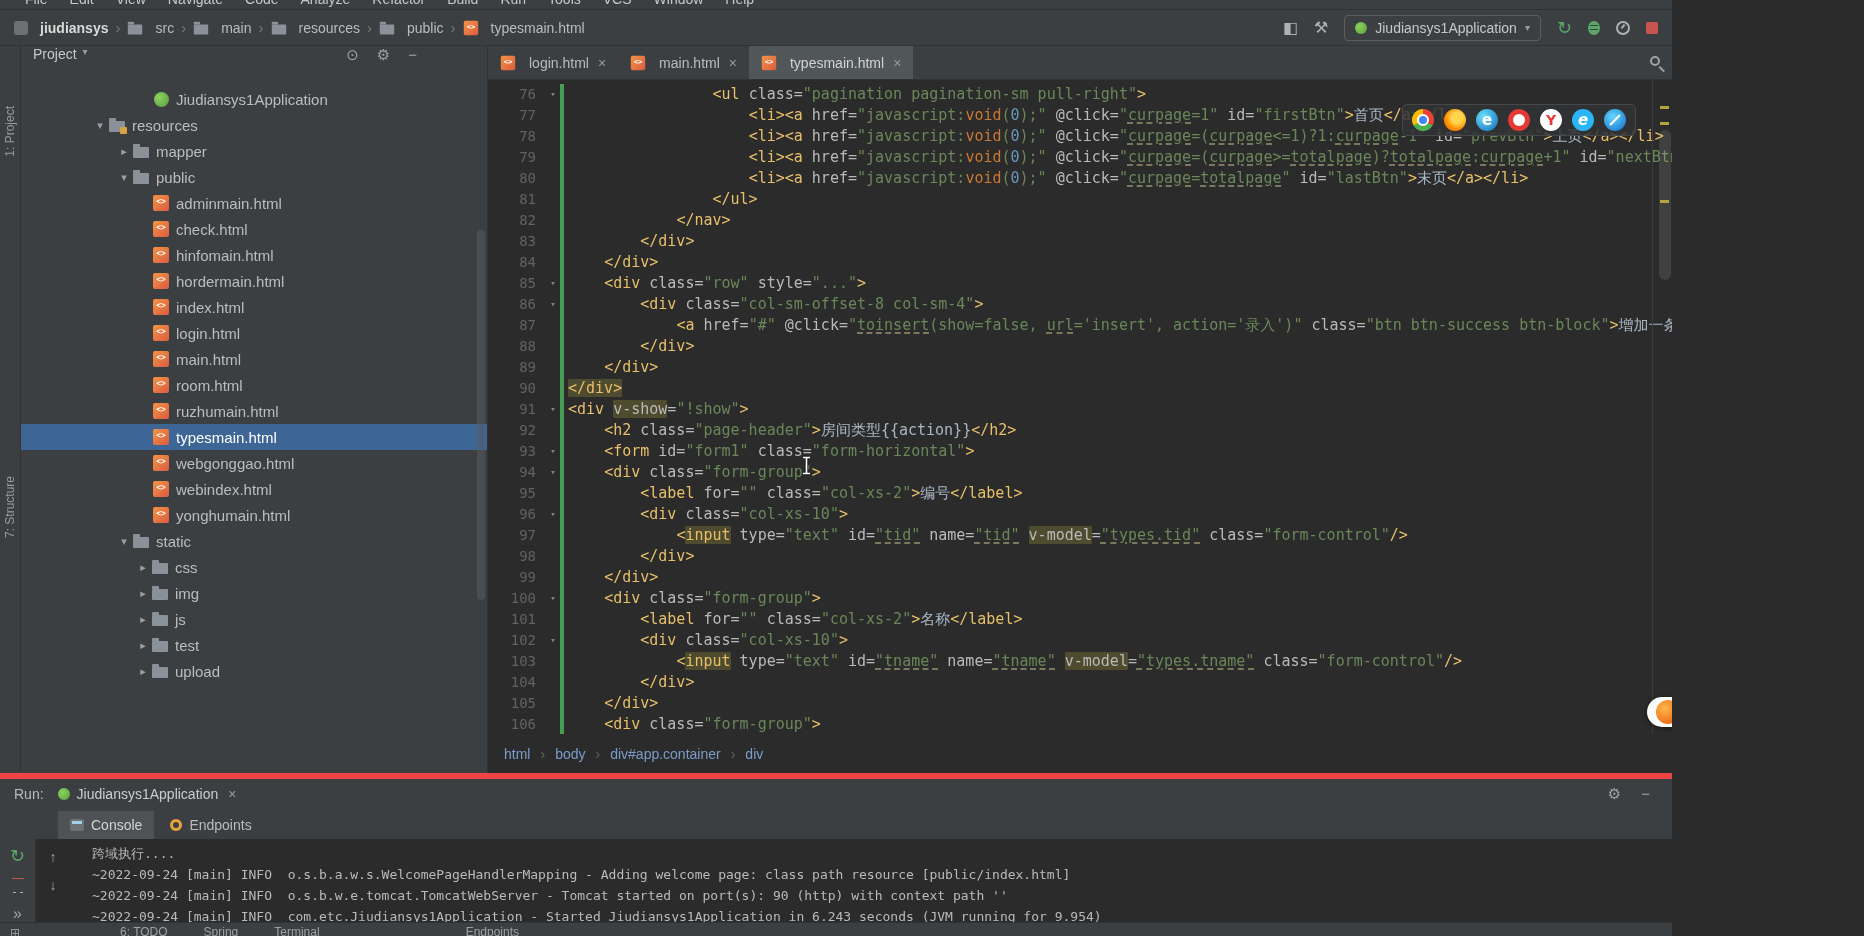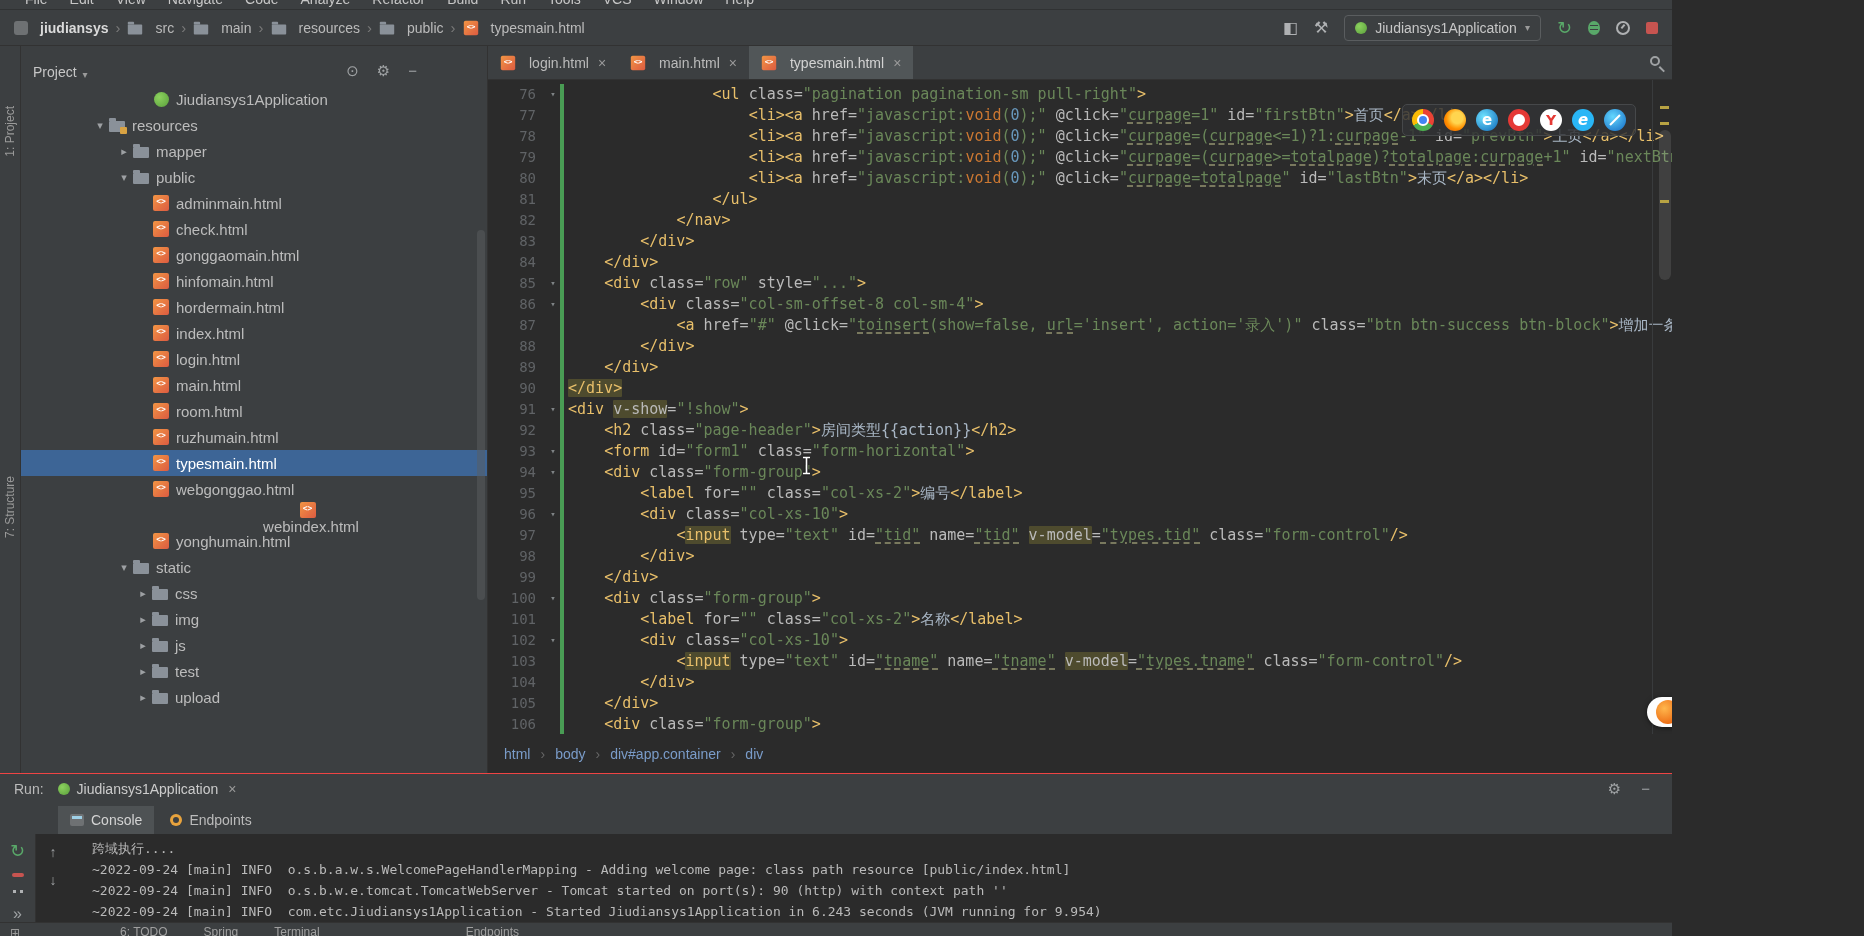--- a/index.html
+++ b/index.html
@@ -46,21 +46,21 @@
 .sm{transform:scale(.9)}
 .mag{width:10px;height:10px;border:2px solid #9fa2a4;border-radius:50%;position:relative;cursor:pointer}
 .mag::after{content:"";position:absolute;left:8px;top:8px;width:7px;height:2px;background:#9fa2a4;transform:rotate(45deg);transform-origin:0 0}
 
 
 .stripe{position:absolute;left:0;top:46px;width:21px;bottom:163px;background:#3c3f41;border-right:1px solid #323232;z-index:3}
 .vlabel{position:absolute;left:3px;writing-mode:vertical-rl;transform:rotate(180deg);font-size:12px;color:#9b9b9b;white-space:nowrap;cursor:pointer}
 
 
 .project-panel{position:absolute;left:21px;top:46px;width:467px;height:727px;background:#3c3f41;border-right:1px solid #323232;display:flex;flex-direction:column}
-.panel-header{height:34px;display:flex;align-items:flex-end;padding:0 12px;gap:6px;flex:none}
+.panel-header{height:34px;display:flex;align-items:flex-start;padding:0 12px;gap:6px;flex:none}
 .panel-title{color:#c7c7c7;cursor:pointer}
 .ph-icons{margin-left:auto;display:flex;gap:18px;color:#9fa2a4;font-size:15px;padding-right:58px}
 .ph-icons span{cursor:pointer}
 .tree{position:relative;flex:1;overflow:hidden;padding-top:6px}
 .tree-row{display:flex;align-items:center;height:26px;color:#bcbcbc;font-size:15px;cursor:pointer;white-space:nowrap}
 .tree-row.selected{background:#3d6596;color:#fff}
 .tree-arrow{width:18px;flex:none;font-size:11px;color:#9da0a3;text-align:center}
 .tree-sb{position:absolute;right:2px;top:150px;width:8px;height:370px;background:#5a5d60;opacity:.5;border-radius:4px}
 
 
@@ -86,21 +86,21 @@
 .tk-hl{background:#4e4b2e;border-radius:1px}
 .tk-u{text-decoration-line:underline;text-decoration-style:dashed;text-decoration-color:#949470;text-underline-offset:3px}
 .margin-guide{position:absolute;left:1164px;top:0;bottom:0;width:1px;background:#393b3d}
 .ed-thumb{position:absolute;right:1px;top:50px;width:12px;height:150px;background:rgba(255,255,255,.10);border-radius:6px;cursor:pointer}
 .ed-mark{position:absolute;right:3px;width:9px;height:3px;background:#b8a343}
 .ed-crumbs{position:absolute;left:0;right:0;bottom:0;height:39px;display:flex;align-items:center;padding-left:16px;gap:10px;background:#2b2b2b}
 .edc-item{color:#7a9cc9;cursor:pointer}
 .edc-sep{color:#666}
 
 
-.run-panel{position:absolute;left:0;right:0;top:773px;height:149px;background:#3c3f41;border-top:1px solid #ef4444}
+.run-panel{position:absolute;left:0;right:0;top:773px;height:149px;background:#3c3f41;border-top:6px solid #ef4444}
 .run-header{height:30px;display:flex;align-items:center;padding-left:14px}
 .run-label{color:#bbb;margin-right:14px}
 .run-tab{display:flex;align-items:center;gap:7px;color:#ccc;cursor:pointer}
 .run-header-icons{margin-left:auto;display:flex;gap:20px;margin-right:22px;color:#9fa2a4;font-size:15px}
 .run-header-icons span{cursor:pointer}
 .run-tabs{height:30px;display:flex;align-items:flex-end;padding-left:58px;gap:4px}
 .rtab{display:flex;align-items:center;gap:7px;height:28px;padding:0 12px;color:#bbb;cursor:pointer}
 .rtab.active{background:#4e5254;color:#d3d3d3}
 .i-console{width:14px;height:12px;background:#6e7173;border-radius:2px;margin-right:0}
 .i-console::after{content:"";position:absolute;left:2px;top:2px;width:10px;height:3px;background:#9fd1e8}
@@ -248,25 +248,20 @@
           <span class="tlabel">adminmain.html</span>
         </div>
         <div class="tree-row" style="padding-left: 114px;">
           <span class="tree-arrow"></span>
           <span class="ticon i-html"></span>
           <span class="tlabel">check.html</span>
         </div>
         <div class="tree-row" style="padding-left: 114px;">
           <span class="tree-arrow"></span>
           <span class="ticon i-html"></span>
-          <span class="tlabel">gonggaomain.html</span>
-        </div>
-        <div class="tree-row" style="padding-left: 114px;">
-          <span class="tree-arrow"></span>
-          <span class="ticon i-html"></span>
           <span class="tlabel">hinfomain.html</span>
         </div>
         <div class="tree-row" style="padding-left: 114px;">
           <span class="tree-arrow"></span>
           <span class="ticon i-html"></span>
           <span class="tlabel">hordermain.html</span>
         </div>
         <div class="tree-row" style="padding-left: 114px;">
           <span class="tree-arrow"></span>
           <span class="ticon i-html"></span>
@@ -295,21 +290,21 @@
         <div class="tree-row selected" style="padding-left: 114px;">
           <span class="tree-arrow"></span>
           <span class="ticon i-html"></span>
           <span class="tlabel">typesmain.html</span>
         </div>
         <div class="tree-row" style="padding-left: 114px;">
           <span class="tree-arrow"></span>
           <span class="ticon i-html"></span>
           <span class="tlabel">webgonggao.html</span>
         </div>
-        <div class="tree-row" style="padding-left: 114px; flex-direction: column;">
+        <div class="tree-row" style="padding-left: 114px;">
           <span class="tree-arrow"></span>
           <span class="ticon i-html"></span>
           <span class="tlabel">webindex.html</span>
         </div>
         <div class="tree-row" style="padding-left: 114px;">
           <span class="tree-arrow"></span>
           <span class="ticon i-html"></span>
           <span class="tlabel">yonghumain.html</span>
         </div>
         <div class="tree-row" style="padding-left: 94px;">

